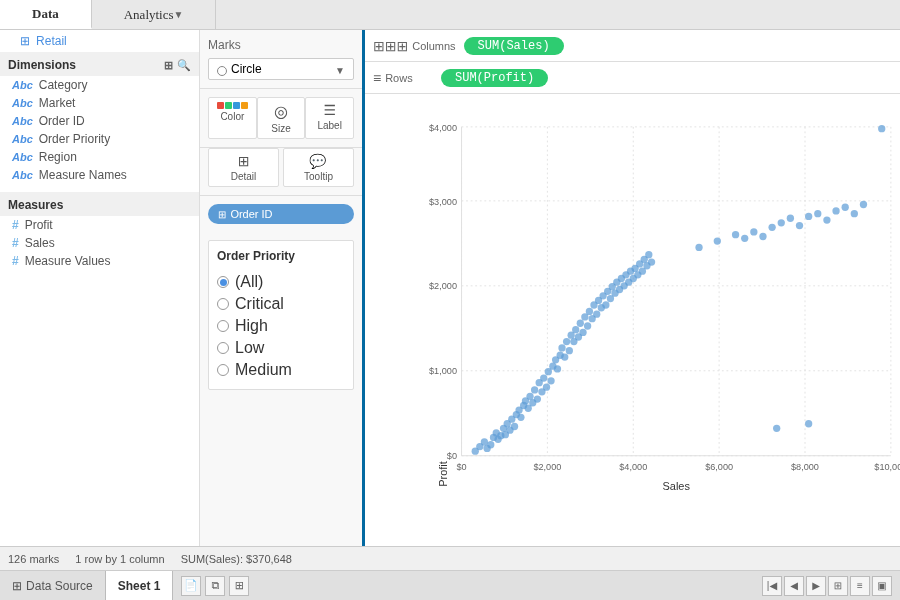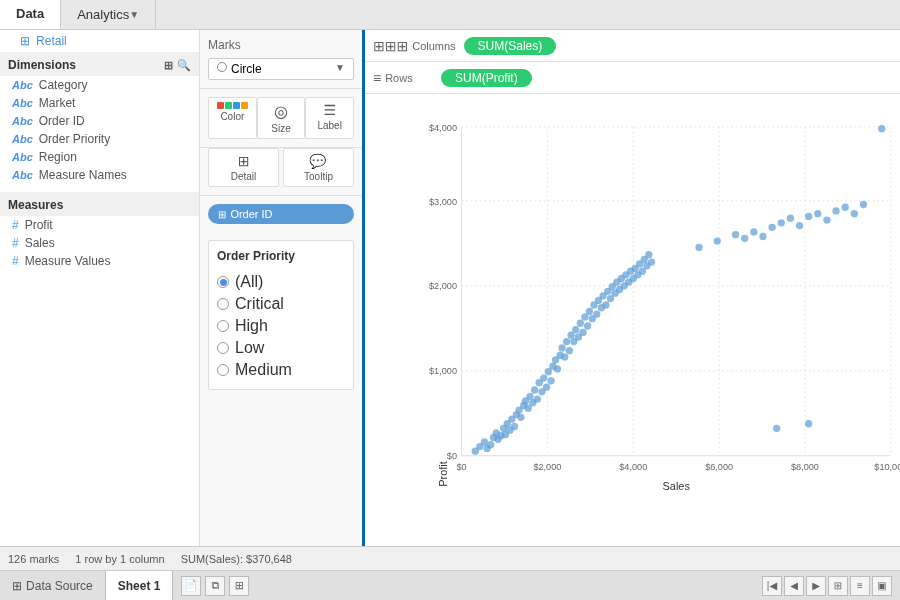--- a/index.html
+++ b/index.html
@@ -7,27 +7,28 @@
 
     
     .top-tabs {
       display: flex;
       background: #e8e8e8;
       border-bottom: 1px solid #ccc;
       height: 30px;
       align-items: stretch;
     }
     .top-tab {
-      padding: 0 16px;
+      padding: 0 32px;
       display: flex;
       align-items: center;
       cursor: pointer;
       border-right: 1px solid #ccc;
       font-size: 13px;
       color: #333;
+      font-family: Liberation Serif, serif;
     }
     .top-tab.active {
       background: #fff;
       border-bottom: 2px solid #fff;
       font-weight: bold;
     }
     .top-tab-dropdown {
       display: flex;
       align-items: center;
     }
@@ -105,21 +106,21 @@
       padding: 8px;
       border-bottom: 1px solid #ddd;
     }
     .marks-title {
       font-size: 12px;
       color: #666;
       margin-bottom: 6px;
     }
     .marks-dropdown {
       display: flex;
-      align-items: flex-start;
+      align-items: flex-end;
       gap: 4px;
       border: 1px solid #ccc;
       background: #fff;
       padding: 3px 8px;
       border-radius: 2px;
       font-size: 12px;
       cursor: pointer;
       width: 100%;
     }
 
@@ -227,20 +228,21 @@
       gap: 4px;
     }
     .green-pill {
       background: #2ecc71;
       color: white;
       padding: 2px 14px;
       border-radius: 10px;
       font-size: 12px;
       cursor: pointer;
       display: inline-block;
+      font-family: Liberation Mono, monospace;
     }
 
     .chart-area {
       flex: 1;
       position: relative;
       padding: 10px 0 40px 60px;
       overflow: hidden;
     }
     .chart-svg {
       width: 100%;

